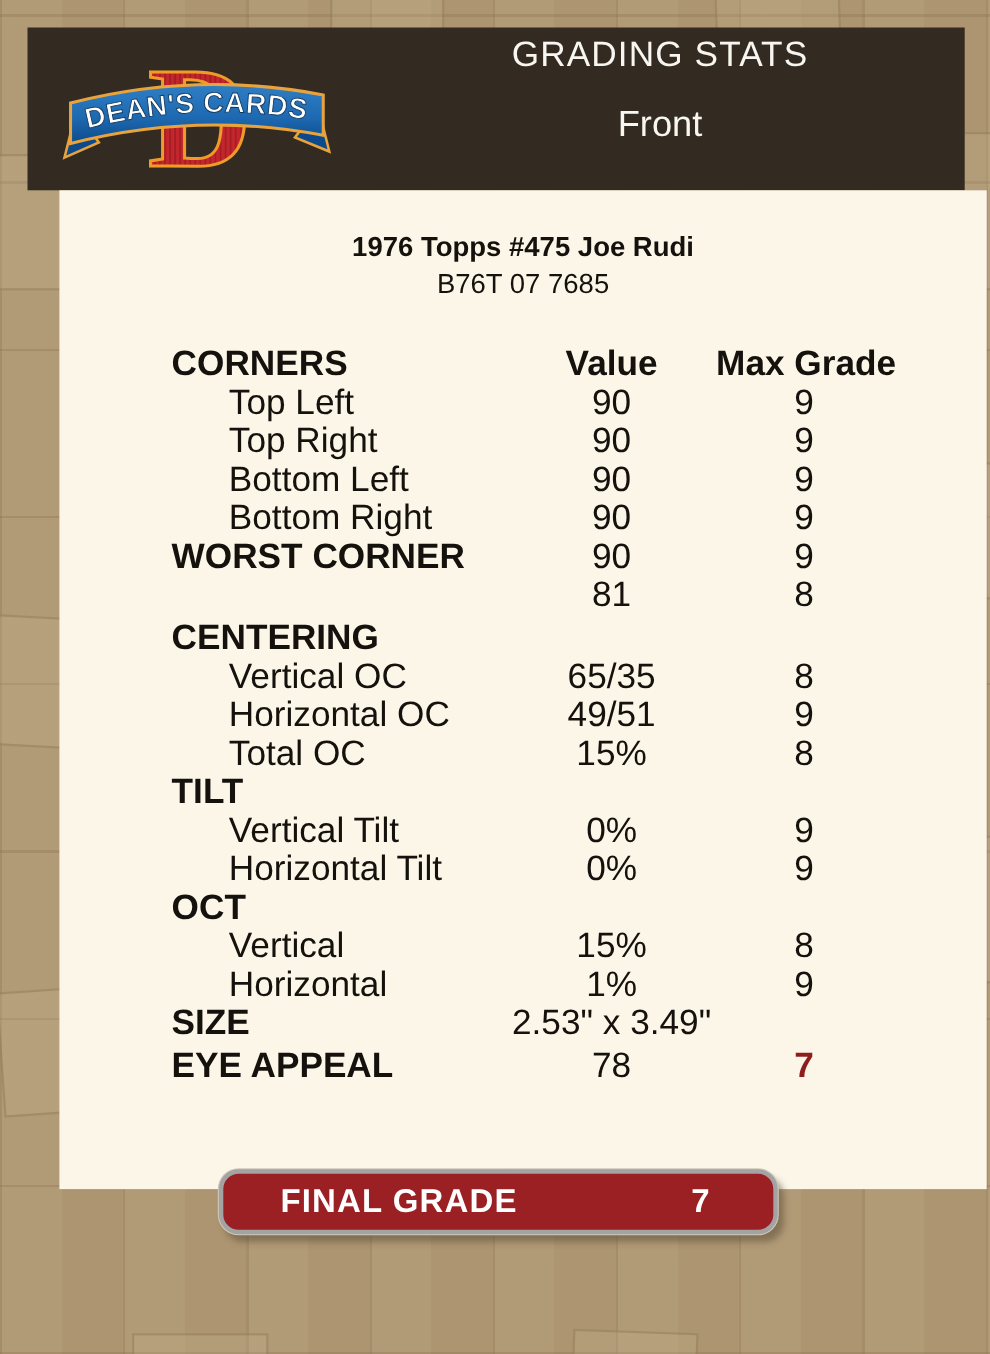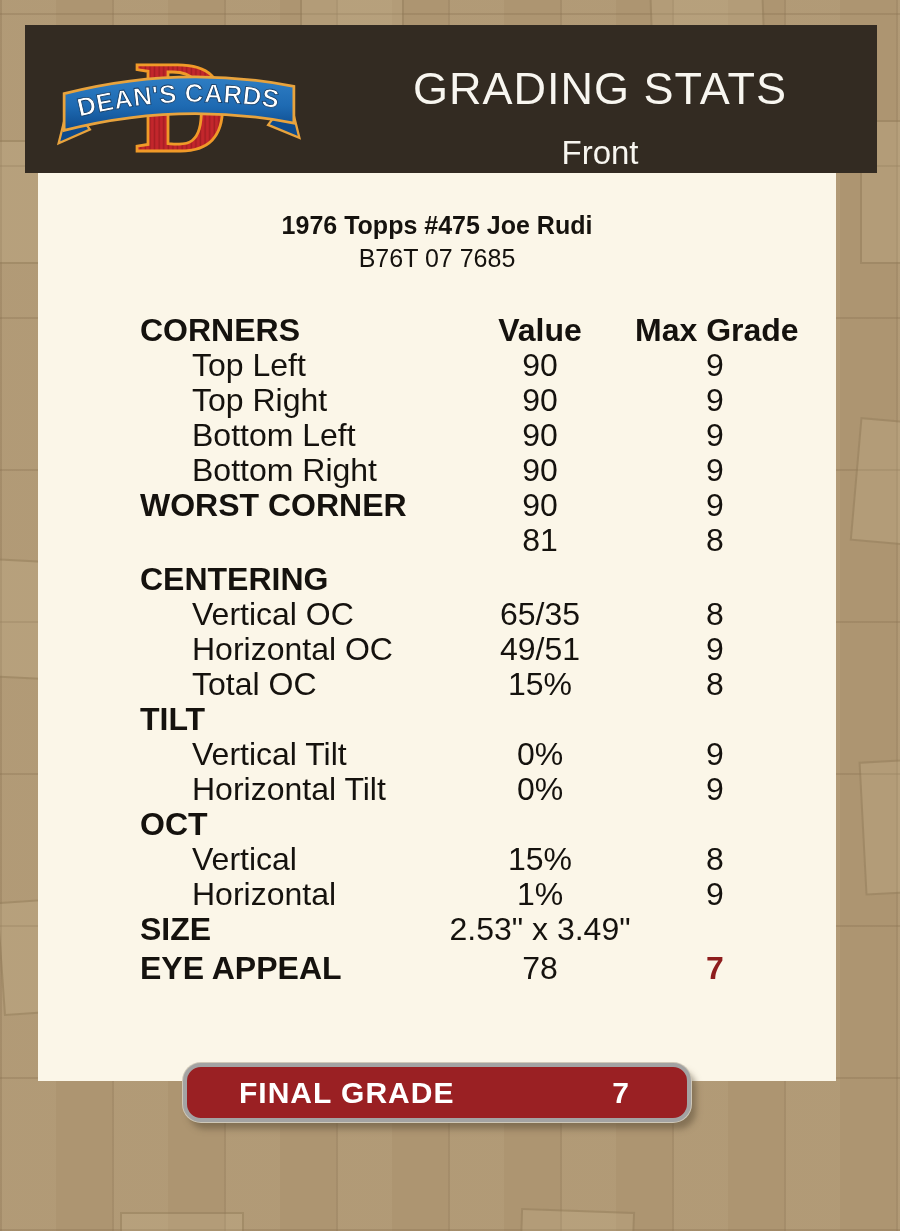--- a/index.html
+++ b/index.html
@@ -28,30 +28,29 @@
     background:#332b22;
   }
   .logo{
     position:absolute;left:20px;top:8px;width:268px;height:136px;
   }
   .header-text{
     position:absolute;left:310px;top:0;width:530px;height:148px;
     text-align:center;color:#f8f6f0;
   }
   .header-title{
-    margin-top:40px;
-    font-size:45px;letter-spacing:1px;line-height:48px;
+    font-size:32px;letter-spacing:1px;line-height:48px;
   }
   .header-subtitle{
     font-size:33px;line-height:40px;margin-top:20px;
   }
   
   .panel{
-    position:absolute;left:38px;top:173px;width:798px;height:908px;
-    background:#fbf6e8;color:#15120e;
+    position:absolute;left:54px;top:173px;width:798px;height:908px;
+    background:#fbf6e8;color:#15120e;padding-left:45px;
   }
   .card-title{
     position:absolute;top:38px;left:0;width:100%;
     text-align:center;font-size:25px;font-weight:bold;line-height:28px;
   }
   .card-serial{
     position:absolute;top:71px;left:0;width:100%;
     text-align:center;font-size:25px;line-height:28px;
   }
   

